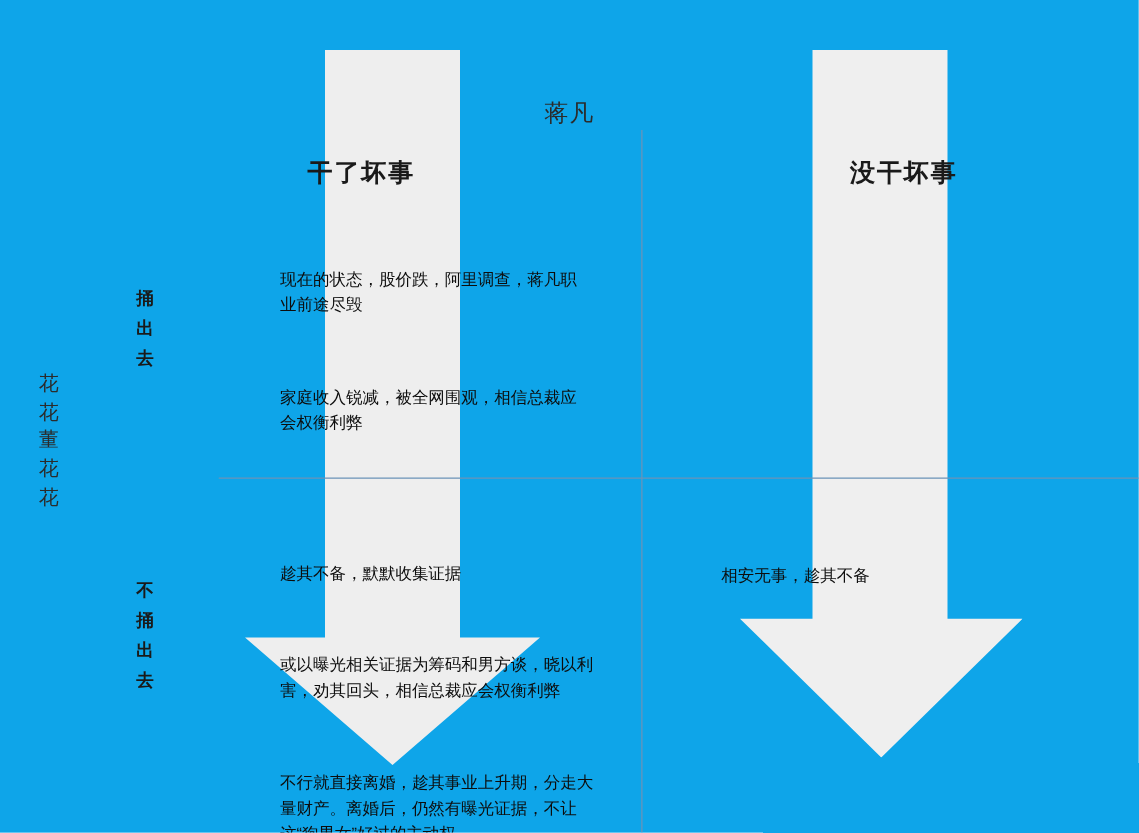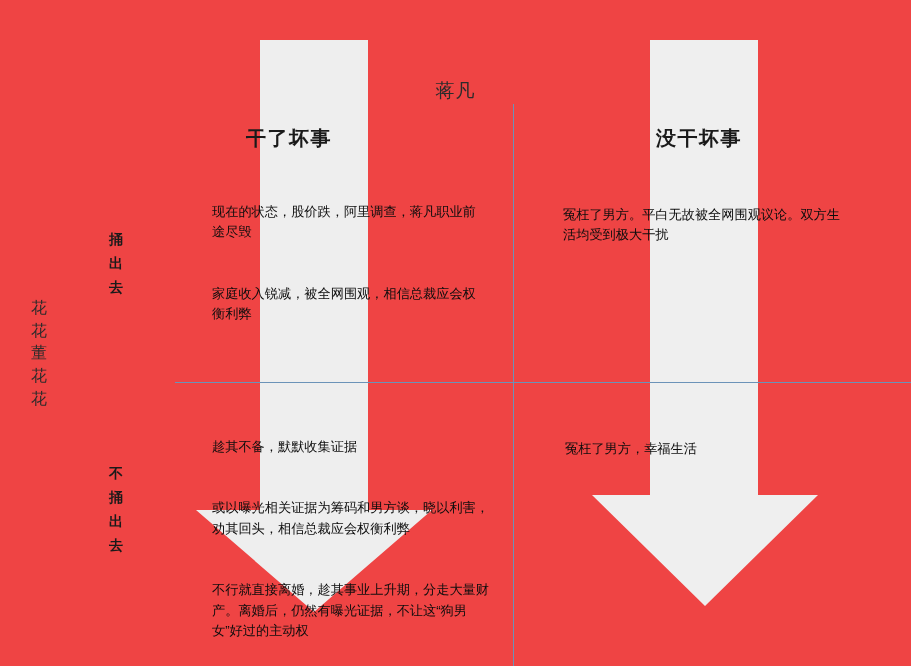--- a/index.html
+++ b/index.html
@@ -10,21 +10,21 @@
     width: 911px;
     height: 666px;
     background: #ffffff;
     font-family: "Liberation Sans", "DejaVu Sans", sans-serif;
     overflow: hidden;
   }
   #canvas {
     position: relative;
     width: 911px;
     height: 666px;
-    background: #ef4444;
+    background: #0ea5e9;
   }
 
   
   .arrow {
     position: absolute;
     pointer-events: none;
   }
   .arrow svg { display: block; }
 
   
@@ -57,21 +57,21 @@
     position: absolute;
     top: 125px;
     font-family: "Liberation Serif", "DejaVu Serif", serif;
     font-weight: bold;
     font-size: 20px;
     color: #1a1a1a;
     letter-spacing: 1.5px;
     white-space: nowrap;
   }
   .col-header.left  { left: 246px; }
-  .col-header.right { left: 656px; }
+  .col-header.right { left: 680px; }
 
   
   .row-label {
     position: absolute;
     font-family: "Liberation Serif", "DejaVu Serif", serif;
     font-weight: bold;
     font-size: 14px;
     color: #1a1a1a;
     width: 20px;
     text-align: center;
@@ -98,21 +98,21 @@
 
   
   .quad {
     position: absolute;
     font-family: "Liberation Sans", "DejaVu Sans", sans-serif;
     font-size: 13.2px;
     color: #0d0d0d;
     line-height: 20.5px;
     white-space: pre-line;
   }
-  .quad p { margin: 0; }
+  .quad p { margin: 12px; }
   .quad p + p { margin-top: 20.5px; }
 
   .quad.q1 { left: 212px; top: 181px; width: 268px; }
   .quad.q2 { left: 563px; top: 184px; width: 290px; }
   .quad.q3 { left: 212px; top: 416px; width: 278px; }
   .quad.q4 { left: 565px; top: 418px; width: 280px; }
 </style>
 </head>
 <body>
 
@@ -158,26 +158,25 @@
     <span>花</span>
     <span>花</span>
   </div>
 
   <div class="quad q1">
     <p>现在的状态，股价跌，阿里调查，蒋凡职业前途尽毁</p>
     <p>家庭收入锐减，被全网围观，相信总裁应会权衡利弊</p>
   </div>
 
   <div class="quad q2">
-    <p>冤枉了男方。平白无故被全网围观议论。双方生活均受到极大干扰</p>
   </div>
 
   <div class="quad q3">
     <p>趁其不备，默默收集证据</p>
     <p>或以曝光相关证据为筹码和男方谈，晓以利害，劝其回头，相信总裁应会权衡利弊</p>
     <p>不行就直接离婚，趁其事业上升期，分走大量财产。离婚后，仍然有曝光证据，不让这“狗男女”好过的主动权</p>
   </div>
 
   <div class="quad q4">
-    <p>冤枉了男方，幸福生活</p>
+    <p>相安无事，趁其不备</p>
   </div>
 
 </div>
 
 </body></html>

